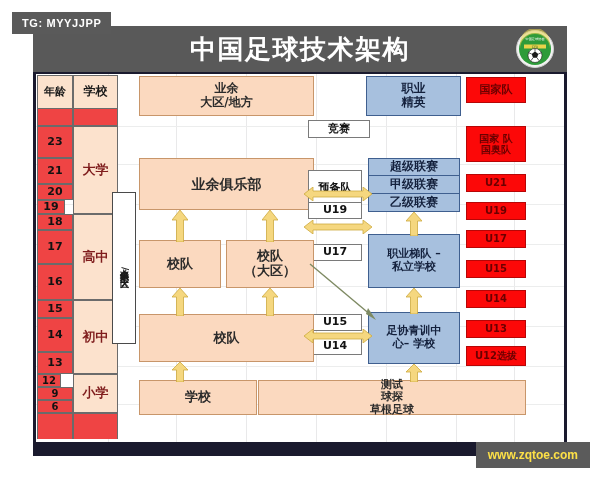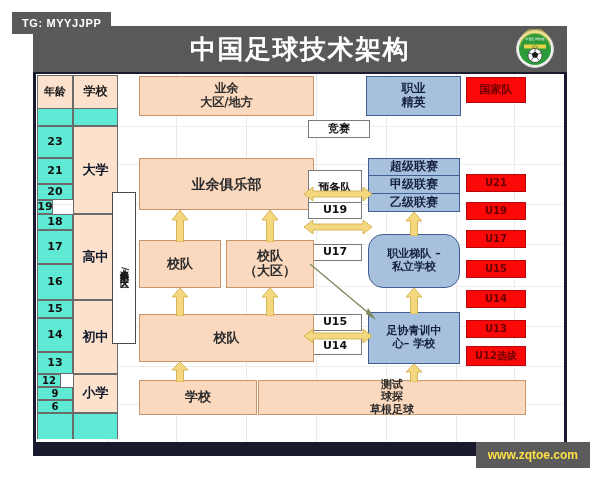--- a/index.html
+++ b/index.html
@@ -42,26 +42,26 @@
 
   
   .box{
     position:absolute;box-sizing:border-box;
     display:flex;align-items:center;justify-content:center;
     text-align:center;font-weight:bold;
     font-family:"DejaVu Sans","Liberation Sans",sans-serif;
     line-height:1.15;white-space:pre-line;
   }
   .peach{background:#fbd9bf;border:1px solid #c8966a;color:#2b2b2b;}
-  .peach-lite{background:#fce2cd;border:1px solid #cfa079;color:#0f172a;}
+  .peach-lite{background:#fce2cd;border:1px solid #cfa079;color:#7f1d1d;}
   .blue{background:#a7c0de;border:1px solid #3f5f8f;color:#14213d;}
   .red{background:#fc0808;border:1px solid #b70606;color:#6b0000;}
   .white{background:#ffffff;border:1px solid #7a7a7a;color:#121212;}
   .hdr-cell{background:#fce2cd;border:1px solid #6b6b6b;color:#1a1a1a;}
-  .age-cell{background:#5eead4;border:1px solid #6b6b6b;color:#121212;font-weight:bold;}
+  .age-cell{background:#ef4444;border:1px solid #6b6b6b;color:#121212;font-weight:bold;}
 
   
   #vert-label{
     position:absolute;left:76px;top:118px;width:22px;height:150px;
     background:#ffffff;border:1px solid #4a4a4a;
     display:flex;align-items:center;justify-content:center;
   }
   #vert-label span{
     writing-mode:vertical-rl;font-size:9px;font-weight:bold;color:#1a1a1a;
     font-family:"DejaVu Sans","Liberation Sans",sans-serif;letter-spacing:1px;
@@ -122,21 +122,21 @@
     <div class="gridline-h" style="top:292px;"></div>
     <div class="gridline-h" style="top:330px;"></div>
 
     <div class="box hdr-cell" style="left:1px;top:1px;width:36px;height:34px;font-size:11px;">年龄</div>
     <div class="box hdr-cell" style="left:37px;top:1px;width:45px;height:34px;font-size:12px;">学校</div>
 
     <div class="box age-cell" style="left:1px;top:35px;width:36px;height:17px;font-size:10px;border-top:none;"></div>
     <div class="box age-cell" style="left:1px;top:52px;width:36px;height:32px;font-size:11px;">23</div>
     <div class="box age-cell" style="left:1px;top:84px;width:36px;height:26px;font-size:11px;">21</div>
     <div class="box age-cell" style="left:1px;top:110px;width:36px;height:16px;font-size:11px;">20</div>
-    <div class="box age-cell" style="left:1px;top:126px;width:16px;height:14px;font-size:11px;">19</div>
+    <div class="box age-cell" style="left:1px;top:126px;width:28px;height:14px;font-size:11px;">19</div>
     <div class="box age-cell" style="left:1px;top:140px;width:36px;height:16px;font-size:11px;">18</div>
     <div class="box age-cell" style="left:1px;top:156px;width:36px;height:34px;font-size:11px;">17</div>
     <div class="box age-cell" style="left:1px;top:190px;width:36px;height:36px;font-size:11px;">16</div>
     <div class="box age-cell" style="left:1px;top:226px;width:36px;height:18px;font-size:11px;">15</div>
     <div class="box age-cell" style="left:1px;top:244px;width:36px;height:34px;font-size:11px;">14</div>
     <div class="box age-cell" style="left:1px;top:278px;width:36px;height:22px;font-size:11px;">13</div>
     <div class="box age-cell" style="left:1px;top:300px;width:24px;height:13px;font-size:10px;">12</div>
     <div class="box age-cell" style="left:1px;top:313px;width:36px;height:13px;font-size:10px;">9</div>
     <div class="box age-cell" style="left:1px;top:326px;width:36px;height:13px;font-size:10px;">6</div>
     <div class="box age-cell" style="left:1px;top:339px;width:36px;height:26px;border-bottom:none;"></div>
@@ -153,41 +153,43 @@
     </div>
 
     <div class="box peach" style="left:103px;top:2px;width:175px;height:40px;font-size:12px;">业余
 大区/地方</div>
     <div class="box blue" style="left:330px;top:2px;width:95px;height:40px;font-size:12px;">职业
 精英</div>
     <div class="box red" style="left:430px;top:3px;width:60px;height:26px;font-size:11px;">国家队</div>
 
     <div class="box white" style="left:272px;top:46px;width:62px;height:18px;font-size:11px;">竞赛</div>
 
+    <div class="box red" style="left:430px;top:52px;width:60px;height:36px;font-size:10px;">国家  队
+国奥队</div>
     <div class="box red" style="left:430px;top:100px;width:60px;height:18px;font-size:10px;">U21</div>
     <div class="box red" style="left:430px;top:128px;width:60px;height:18px;font-size:10px;">U19</div>
     <div class="box red" style="left:430px;top:156px;width:60px;height:18px;font-size:10px;">U17</div>
     <div class="box red" style="left:430px;top:186px;width:60px;height:18px;font-size:10px;">U15</div>
     <div class="box red" style="left:430px;top:216px;width:60px;height:18px;font-size:10px;">U14</div>
     <div class="box red" style="left:430px;top:246px;width:60px;height:18px;font-size:10px;">U13</div>
     <div class="box red" style="left:430px;top:272px;width:60px;height:20px;font-size:10px;">U12选拔</div>
 
     <div class="box peach" style="left:103px;top:84px;width:175px;height:52px;font-size:14px;">业余俱乐部</div>
 
     <div class="box white" style="left:272px;top:96px;width:54px;height:36px;font-size:11px;">预备队</div>
     <div class="box white" style="left:272px;top:128px;width:54px;height:17px;font-size:11px;">U19</div>
     <div class="box white" style="left:272px;top:170px;width:54px;height:17px;font-size:11px;">U17</div>
     <div class="box white" style="left:272px;top:240px;width:54px;height:17px;font-size:11px;">U15</div>
     <div class="box white" style="left:272px;top:264px;width:54px;height:17px;font-size:11px;">U14</div>
 
     <div class="box blue" style="left:332px;top:84px;width:92px;height:18px;font-size:12px;">超级联赛</div>
     <div class="box blue" style="left:332px;top:102px;width:92px;height:18px;font-size:12px;border-top:none;">甲级联赛</div>
     <div class="box blue" style="left:332px;top:120px;width:92px;height:18px;font-size:12px;border-top:none;">乙级联赛</div>
 
-    <div class="box blue" style="left:332px;top:160px;width:92px;height:54px;font-size:11px;border-radius:15px;">职业梯队 –
+    <div class="box blue" style="left:332px;top:160px;width:92px;height:54px;font-size:11px;">职业梯队 –
 私立学校</div>
 
     <div class="box blue" style="left:332px;top:238px;width:92px;height:52px;font-size:11px;">足协青训中
 心– 学校</div>
 
     <div class="box peach" style="left:103px;top:166px;width:82px;height:48px;font-size:13px;">校队</div>
     <div class="box peach" style="left:190px;top:166px;width:88px;height:48px;font-size:13px;">校队
 （大区）</div>
 
     <div class="box peach" style="left:103px;top:240px;width:175px;height:48px;font-size:13px;">校队</div>

